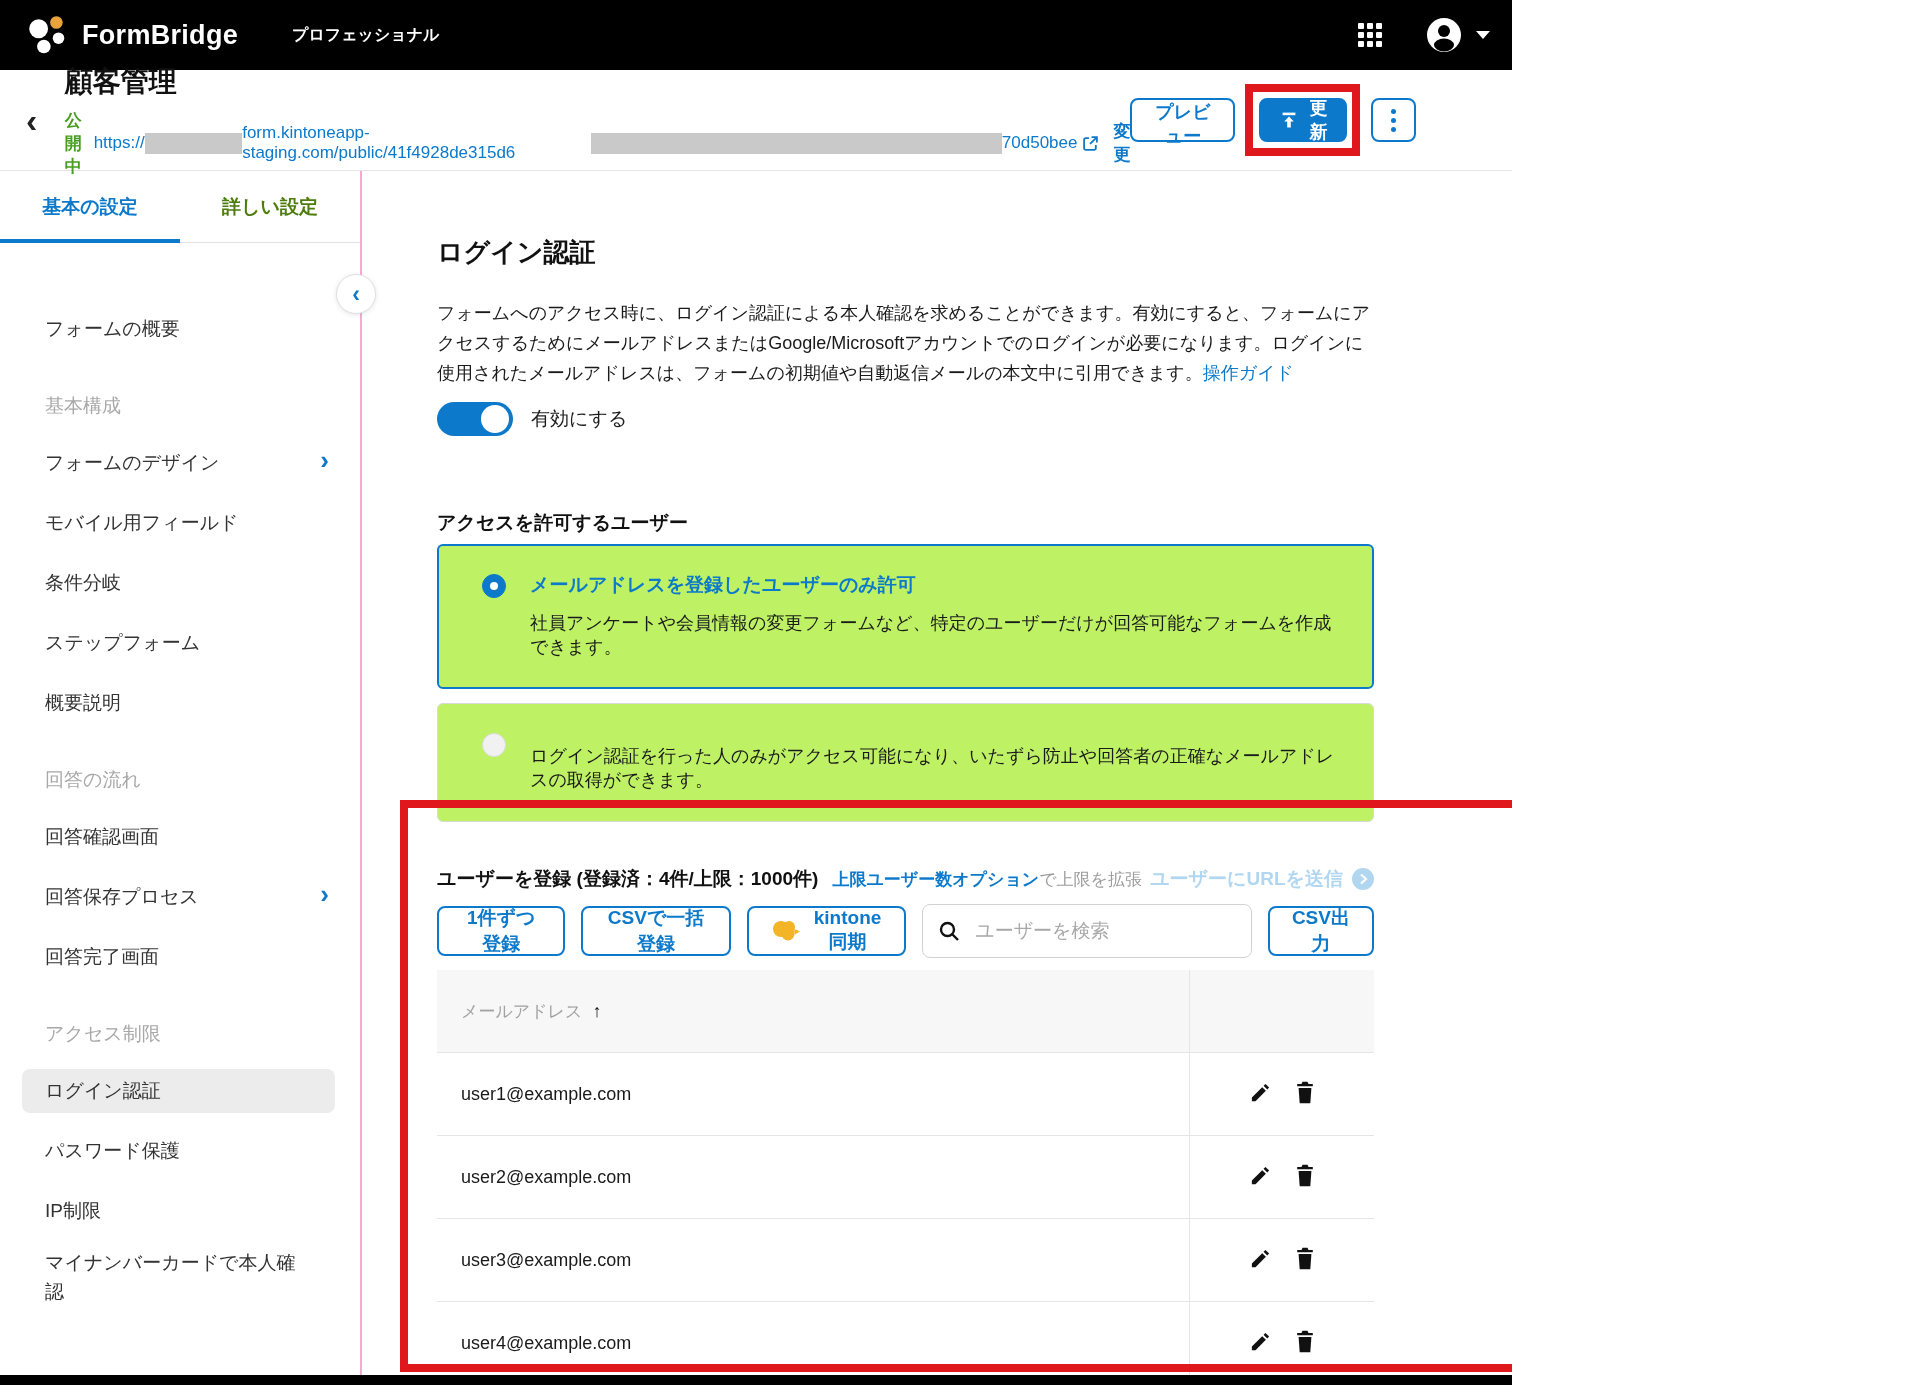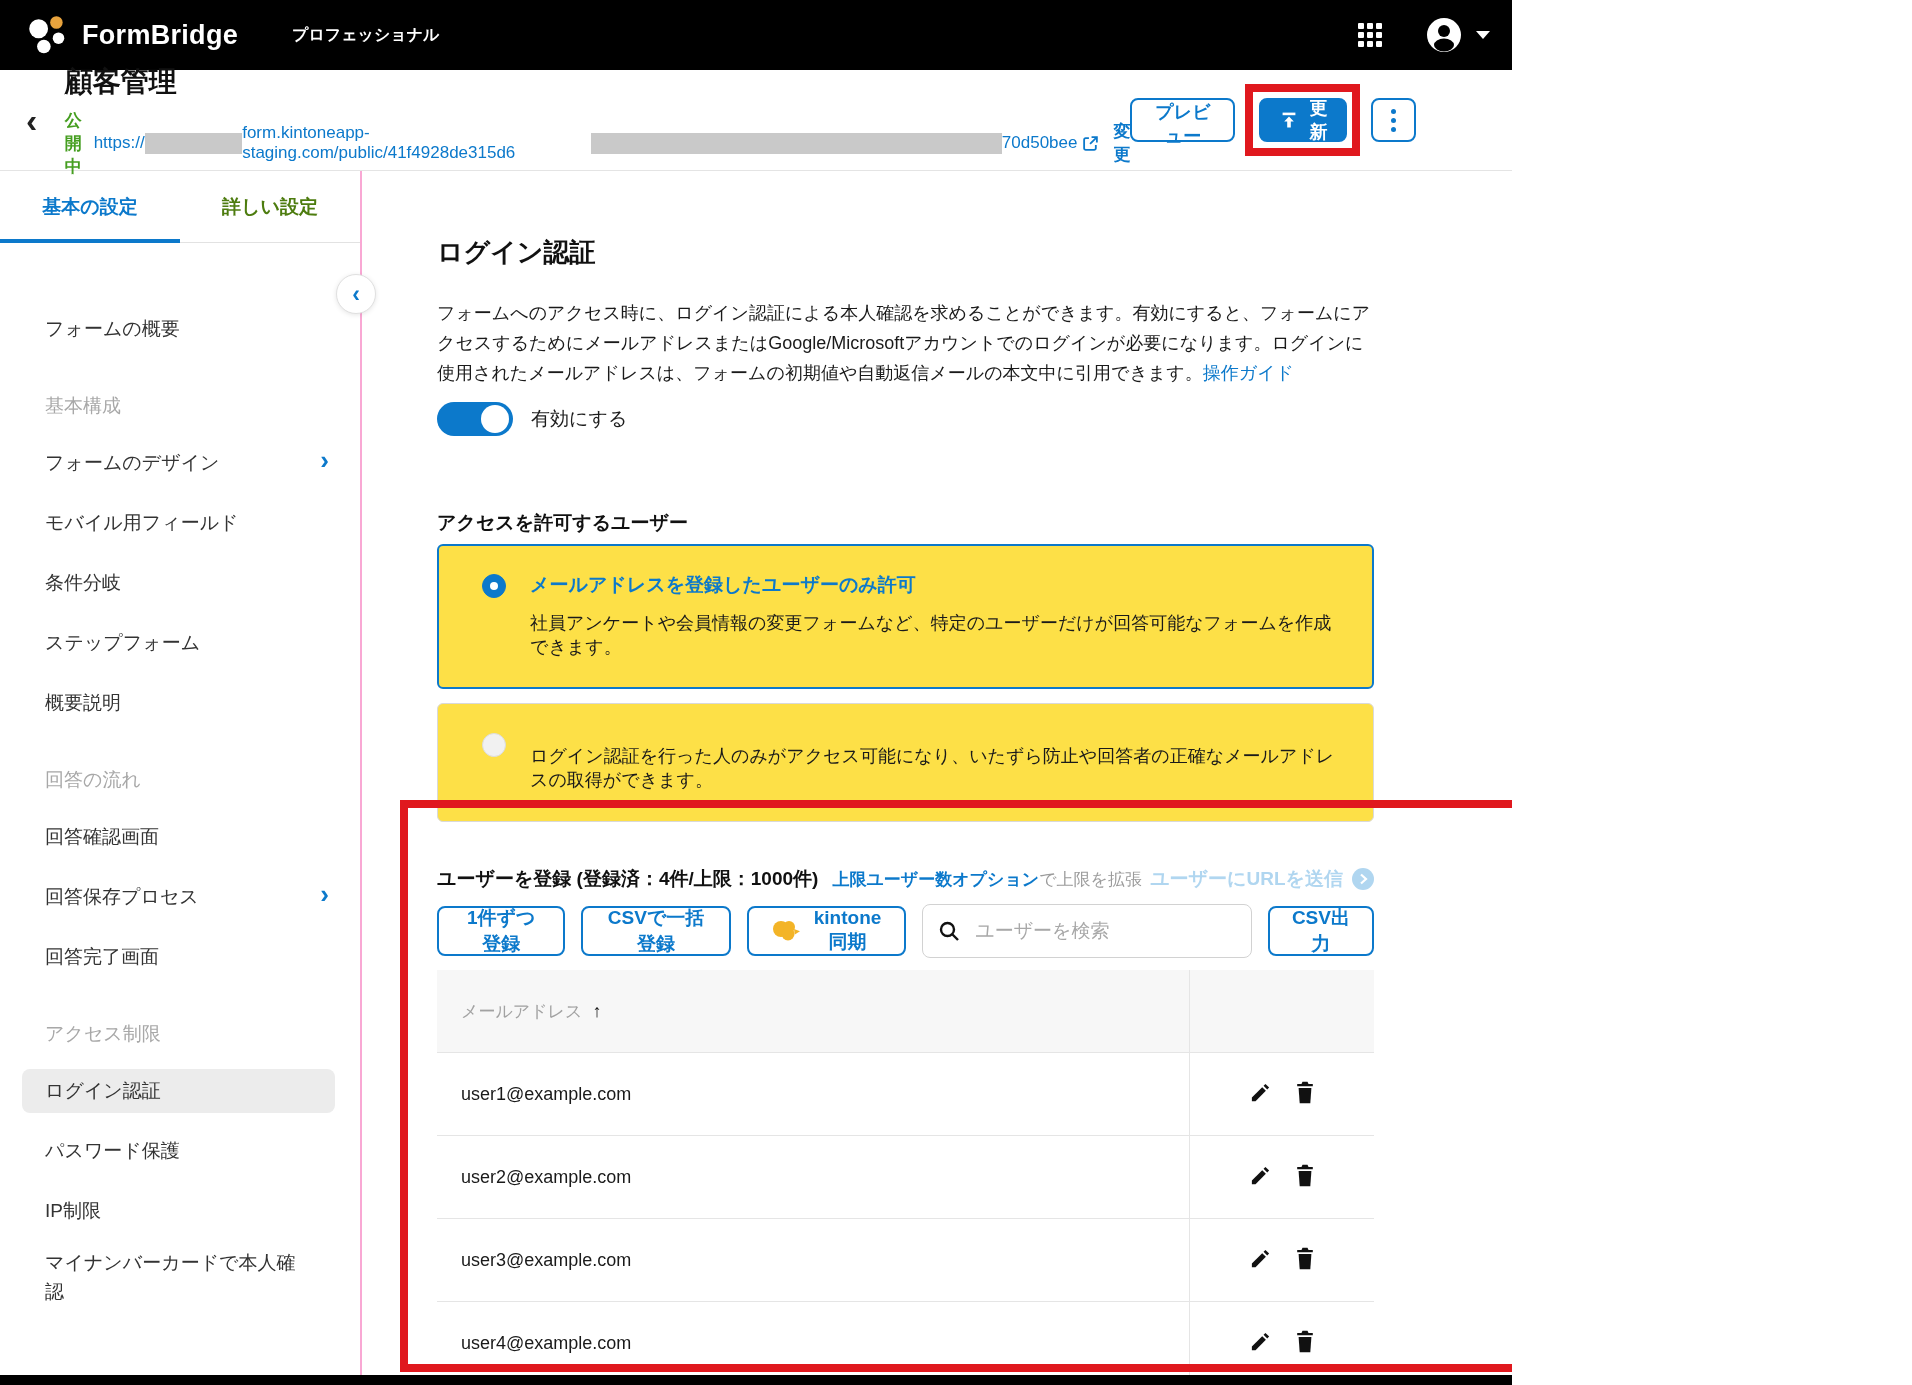--- a/index.html
+++ b/index.html
@@ -58,21 +58,21 @@
   
   .main{flex:1;padding:64px 138px 0 75px;}
   .main h2{font-size:26px;font-weight:bold;margin:0 0 28px;color:#111;}
   .desc{font-size:18px;line-height:30px;margin:0;max-width:1350px;color:#1a1a1a;}
   .link{color:#0c79cb;text-decoration:none;cursor:pointer;}
   .togglerow{display:flex;align-items:center;gap:18px;margin-top:14px;}
   .toggle{width:76px;height:34px;border-radius:17px;background:#0c79cb;position:relative;display:inline-block;cursor:pointer;}
   .toggle .knob{position:absolute;right:4px;top:3px;width:28px;height:28px;background:#fff;border-radius:50%;}
   .toggle-label{font-size:19px;}
   .main h3{font-size:19px;font-weight:bold;margin:74px 0 8px;color:#111;}
-  .option{display:flex;gap:24px;border:1px solid #d9d9d9;border-radius:6px;padding:27px 30px 29px 44px;margin-top:14px;cursor:pointer;background:#fde047;}
+  .option{display:flex;gap:24px;border:1px solid #d9d9d9;border-radius:6px;padding:27px 30px 29px 44px;margin-top:14px;cursor:pointer;background:#bef264;}
   .option.selected{border:2px solid #0c79cb;padding:26px 29px 28px 43px;margin-top:8px;}
   .radio{width:22px;height:22px;border-radius:50%;background:#f1f1f1;border:1px solid #dcdcdc;margin-top:2px;flex:0 0 auto;position:relative;}
   .radio.checked{background:#0c79cb;border-color:#0c79cb;}
   .radio.checked::after{content:"";position:absolute;left:50%;top:50%;width:8px;height:8px;margin:-4px 0 0 -4px;border-radius:50%;background:#fff;}
   .opt-title{font-size:19px;font-weight:bold;color:#0c79cb;}
   .opt-desc{font-size:18px;margin-top:13px;color:#1a1a1a;}
 
   
   .users{margin-top:44px;}
   .users-head{display:flex;align-items:center;font-size:19px;}

